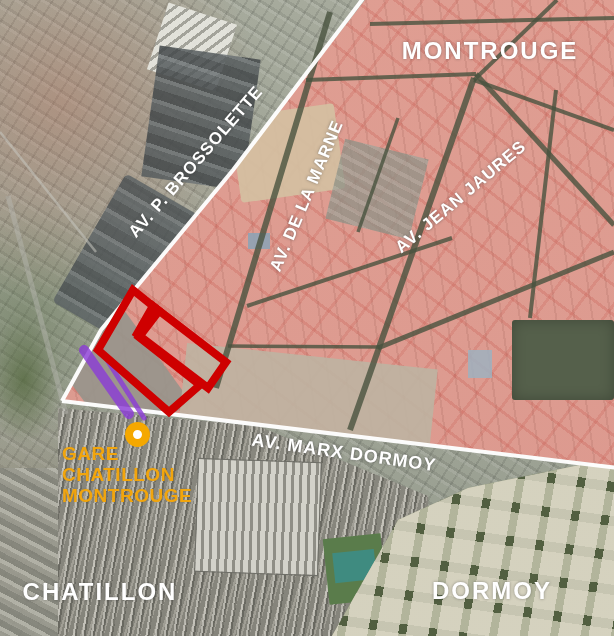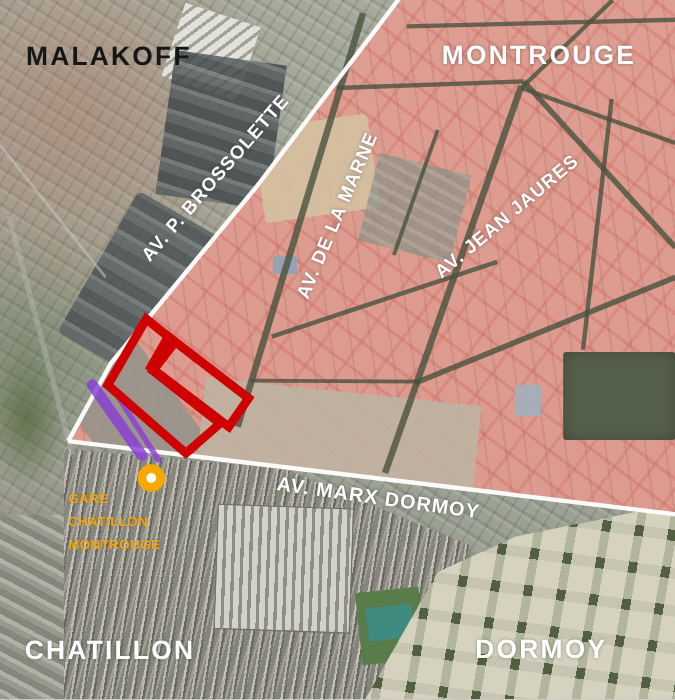--- a/index.html
+++ b/index.html
@@ -79,21 +79,21 @@
   .cutting{left:62px;top:336px;width:118px;height:86px;transform:rotate(54deg);
     background:rgba(150,149,140,.9);}
   .ground-s{left:182px;top:356px;width:252px;height:84px;transform:rotate(6deg);
     background:rgba(190,180,162,.9);}
   
   .lbl{position:absolute;font-weight:bold;white-space:nowrap;transform:translate(-50%,-50%);}
   .city{font-size:24px;letter-spacing:2px;color:#ffffff;text-shadow:0 0 3px rgba(40,40,40,.45);}
   .city-dark{color:#161616;text-shadow:none;}
   .street-lbl{color:#ffffff;font-size:17px;letter-spacing:1px;text-shadow:0 0 3px rgba(50,50,50,.55);}
   .station-label{position:absolute;left:62px;top:443px;color:#F2A50C;font-weight:bold;
-    font-size:12px;line-height:21px;letter-spacing:.5px;text-shadow:0 0 2px rgba(80,60,0,.25);}
+    font-size:19px;line-height:21px;letter-spacing:.5px;text-shadow:0 0 2px rgba(80,60,0,.25);}
   .station-marker{position:absolute;left:125px;top:422px;width:9px;height:9px;background:#ffffff;
     border:8.5px solid #F5A800;border-radius:50%;}
   svg{position:absolute;inset:0;}
 </style>
 </head>
 <body>
 
 <div class="map">
 
   <div class="layer aerial-base"></div>
@@ -150,21 +150,20 @@
     <polygon points="153,306 226,362 208,388 137,334" fill="none" stroke="#CE0000" stroke-width="8"></polygon>
   </svg>
 
   <div class="station-marker"></div>
   <div class="station-label">
     <div>GARE</div>
     <div>CHATILLON</div>
     <div>MONTROUGE</div>
   </div>
 
-  <div class="lbl city city-dark" style="left:99px;top:52px;">MALAKOFF</div>
   <div class="lbl city" style="left:490px;top:51px;">MONTROUGE</div>
   <div class="lbl city" style="left:100px;top:592px;">CHATILLON</div>
   <div class="lbl city" style="left:492px;top:591px;">DORMOY</div>
 
   <div class="lbl street-lbl" style="left:196px;top:162px;transform:translate(-50%,-50%) rotate(-49deg);">AV. P. BROSSOLETTE</div>
   <div class="lbl street-lbl" style="left:307px;top:196px;transform:translate(-50%,-50%) rotate(-67deg);">AV. DE LA MARNE</div>
   <div class="lbl street-lbl" style="left:461px;top:197px;transform:translate(-50%,-50%) rotate(-40deg);">AV. JEAN JAURES</div>
   <div class="lbl street-lbl" style="left:344px;top:453px;font-size:18px;transform:translate(-50%,-50%) rotate(8deg);">AV. MARX DORMOY</div>
 </div>
 

